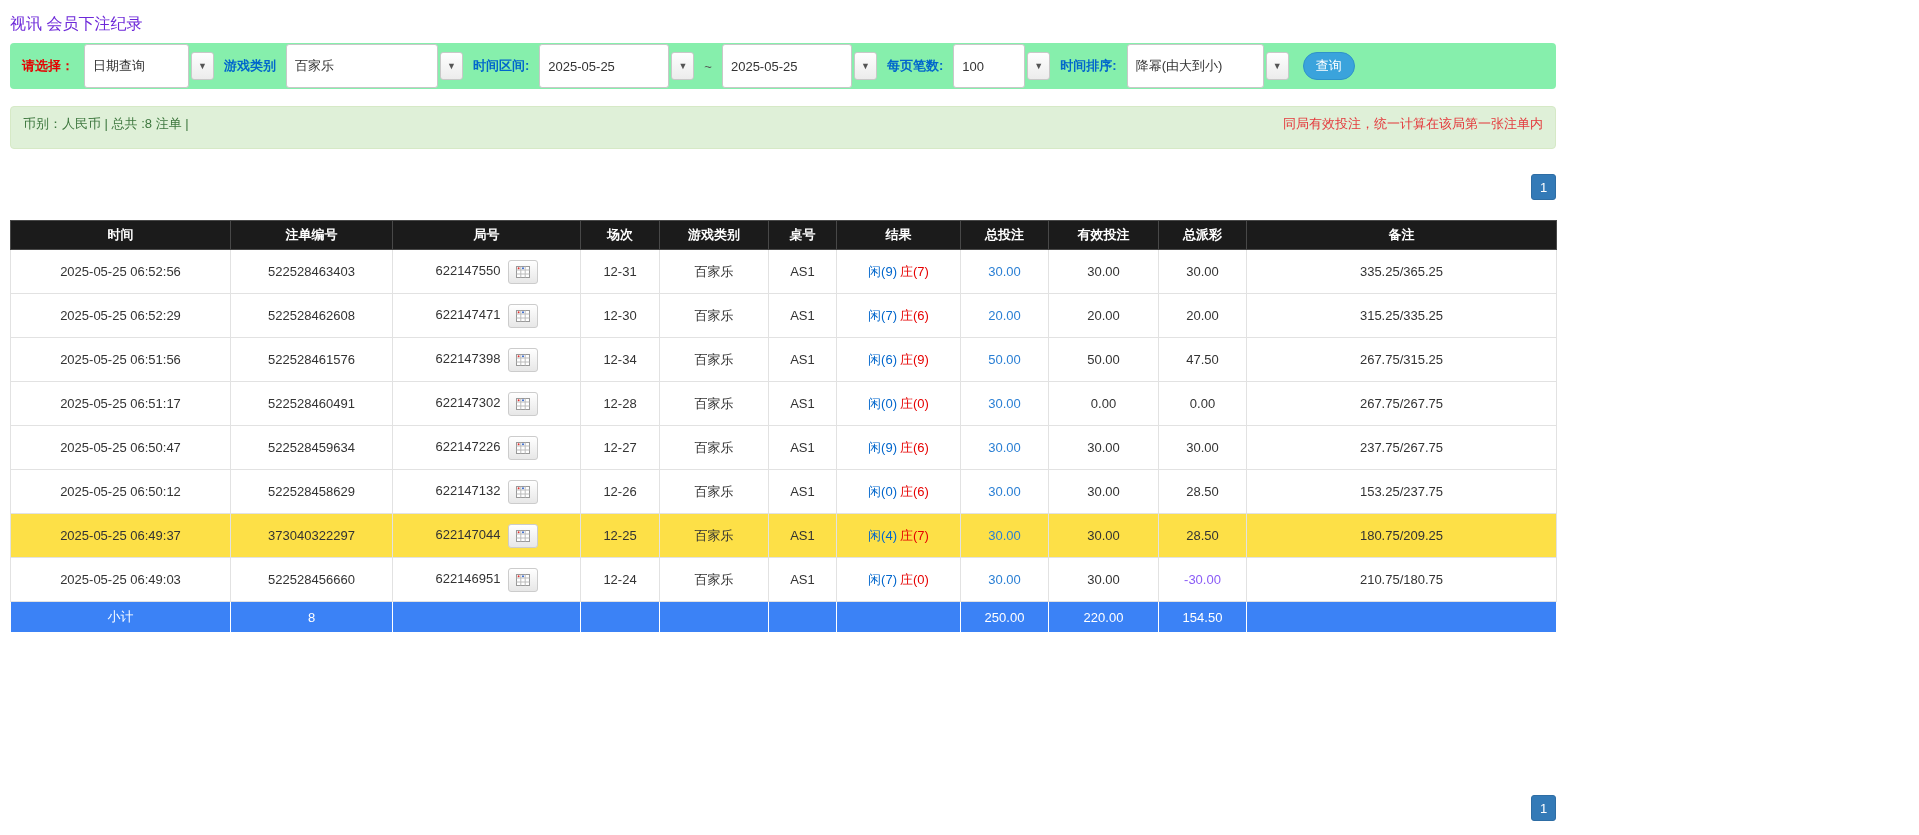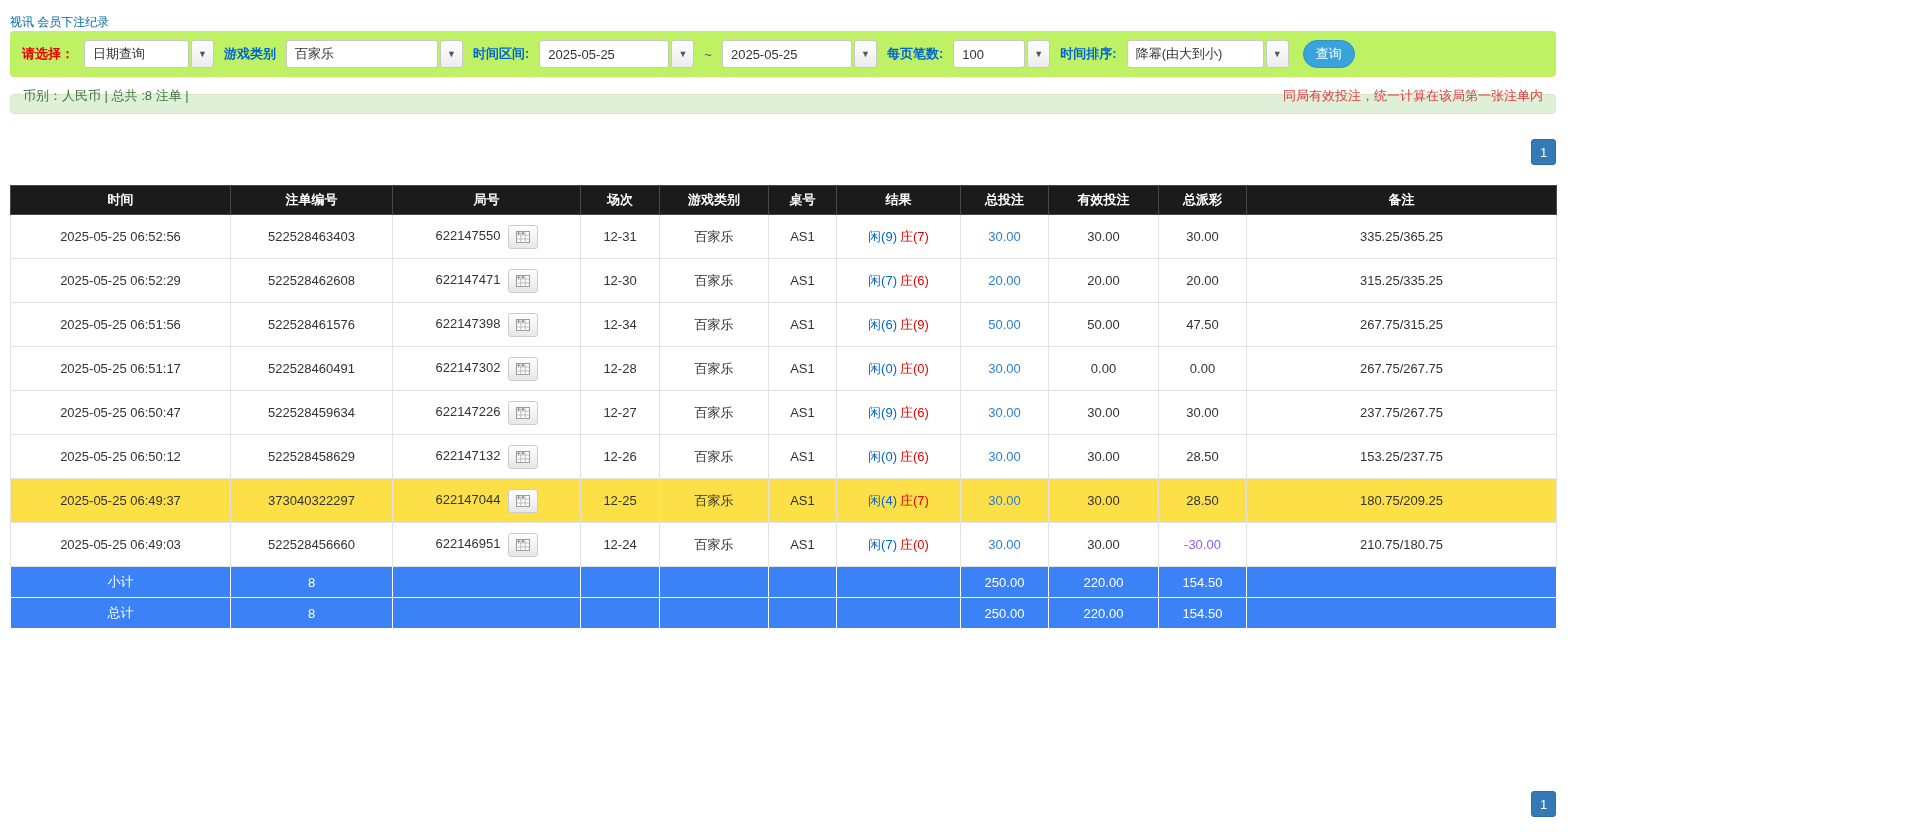--- a/index.html
+++ b/index.html
@@ -4,34 +4,34 @@
 <style>
   * { box-sizing: border-box; margin: 0; padding: 0; }
   html, body { background: #fff; }
   body {
     width: 1919px; height: 835px; overflow: hidden;
     font-family: "Liberation Sans", "DejaVu Sans", sans-serif;
     font-size: 13px; color: #333;
   }
   .page { width: 1546px; margin-left: 10px; padding-top: 14px; }
 
-  .page-title { font-size: 12px; font-weight: 400; color: #0369a1; margin-bottom: 0; }
+  .page-title { font-size: 16px; font-weight: 400; color: #6d28d9; margin-bottom: 8px; }
 
   
   .filter-bar {
     display: flex; align-items: center; gap: 10px;
-    background: #bef264; border-radius: 4px;
+    background: #86efac; border-radius: 4px;
     height: 46px; padding: 0 12px; margin-bottom: 17px;
   }
   .lbl { font-weight: bold; white-space: nowrap; }
   .lbl.red  { color: #e60000; }
   .lbl.blue { color: #0066cc; }
   .combo { display: inline-flex; align-items: center; }
   .combo-input {
-    height: 28px; border: 1px solid #c8c8c8; border-radius: 3px;
+    height: 44px; border: 1px solid #c8c8c8; border-radius: 3px;
     background: #fff; padding: 0 8px; font-size: 13px; color: #333;
     font-family: "Liberation Sans", "DejaVu Sans", sans-serif;
   }
   .combo-btn {
     width: 23px; height: 28px; margin-left: 2px;
     border: 1px solid #c8c8c8; border-radius: 3px;
     background: linear-gradient(#fefefe, #ececec);
     display: inline-flex; align-items: center; justify-content: center;
     cursor: pointer; padding: 0;
   }
@@ -44,23 +44,23 @@
   .tilde { color: #555; }
   .search-btn {
     height: 28px; padding: 0 12px; margin-left: 4px;
     background: #3aa3dc; border: 1px solid #2f93c9; border-radius: 14px;
     color: #fff; font-size: 13px; cursor: pointer;
     font-family: "Liberation Sans", "DejaVu Sans", sans-serif;
   }
 
   
   .summary-bar {
-    display: flex; justify-content: space-between; align-items: flex-end;
+    display: flex; justify-content: space-between; align-items: flex-start;
     background: #dff0d8; border: 1px solid #d6e9c6; border-radius: 4px;
-    padding: 8px 12px; color: #3c763d; height: 20px;
+    padding: 8px 12px; color: #3c763d; height: 43px;
   }
   .summary-right { color: #e4393c; }
 
   
   .pager { display: flex; justify-content: flex-end; }
   .pager.top { margin-top: 25px; }
   .pager.bottom { margin-top: 162px; }
   .page-btn {
     min-width: 25px; height: 26px; padding: 0 6px;
     background: #337ab7; border: 1px solid #2e6da4; border-radius: 3px;
@@ -422,33 +422,20 @@
         <td></td>
         <td></td>
         <td></td>
         <td></td>
         <td></td>
         <td>250.00</td>
         <td>220.00</td>
         <td>154.50</td>
         <td></td>
       </tr>
-      <tr>
-        <td>总计</td>
-        <td>8</td>
-        <td></td>
-        <td></td>
-        <td></td>
-        <td></td>
-        <td></td>
-        <td>250.00</td>
-        <td>220.00</td>
-        <td>154.50</td>
-        <td></td>
-      </tr>
     </tfoot>
   </table>
 
   <div class="pager bottom">
     <button class="page-btn">1</button>
   </div>
 
 </div>
 
 </body></html>

